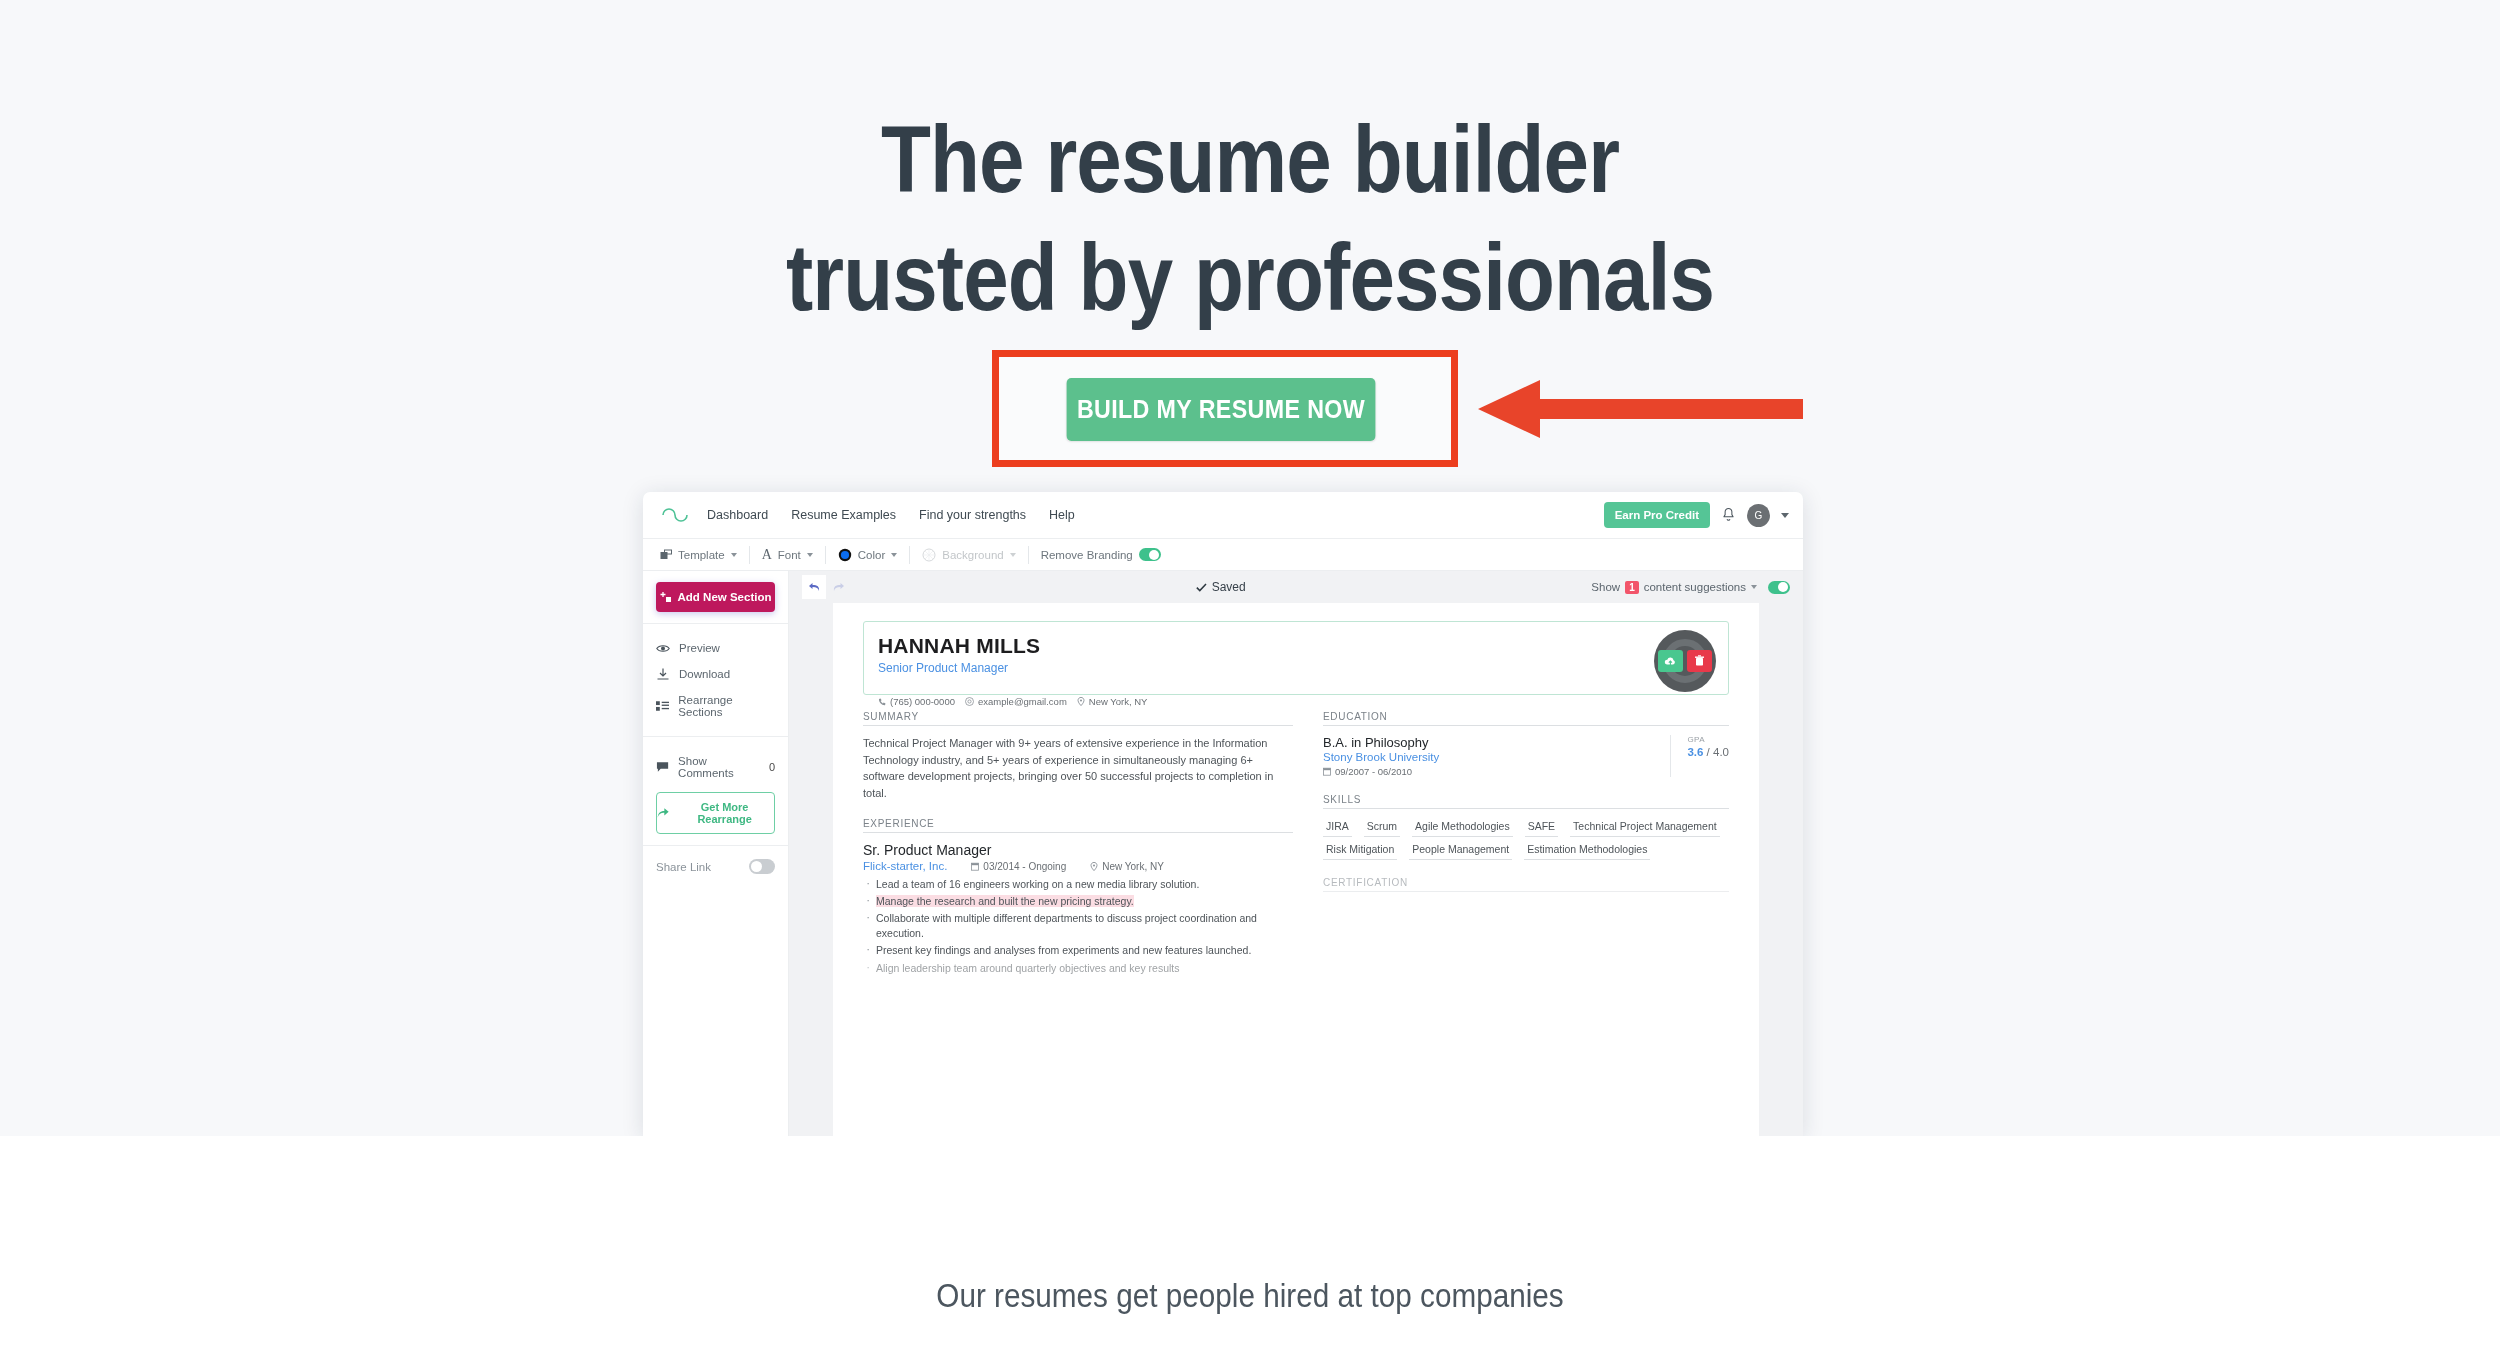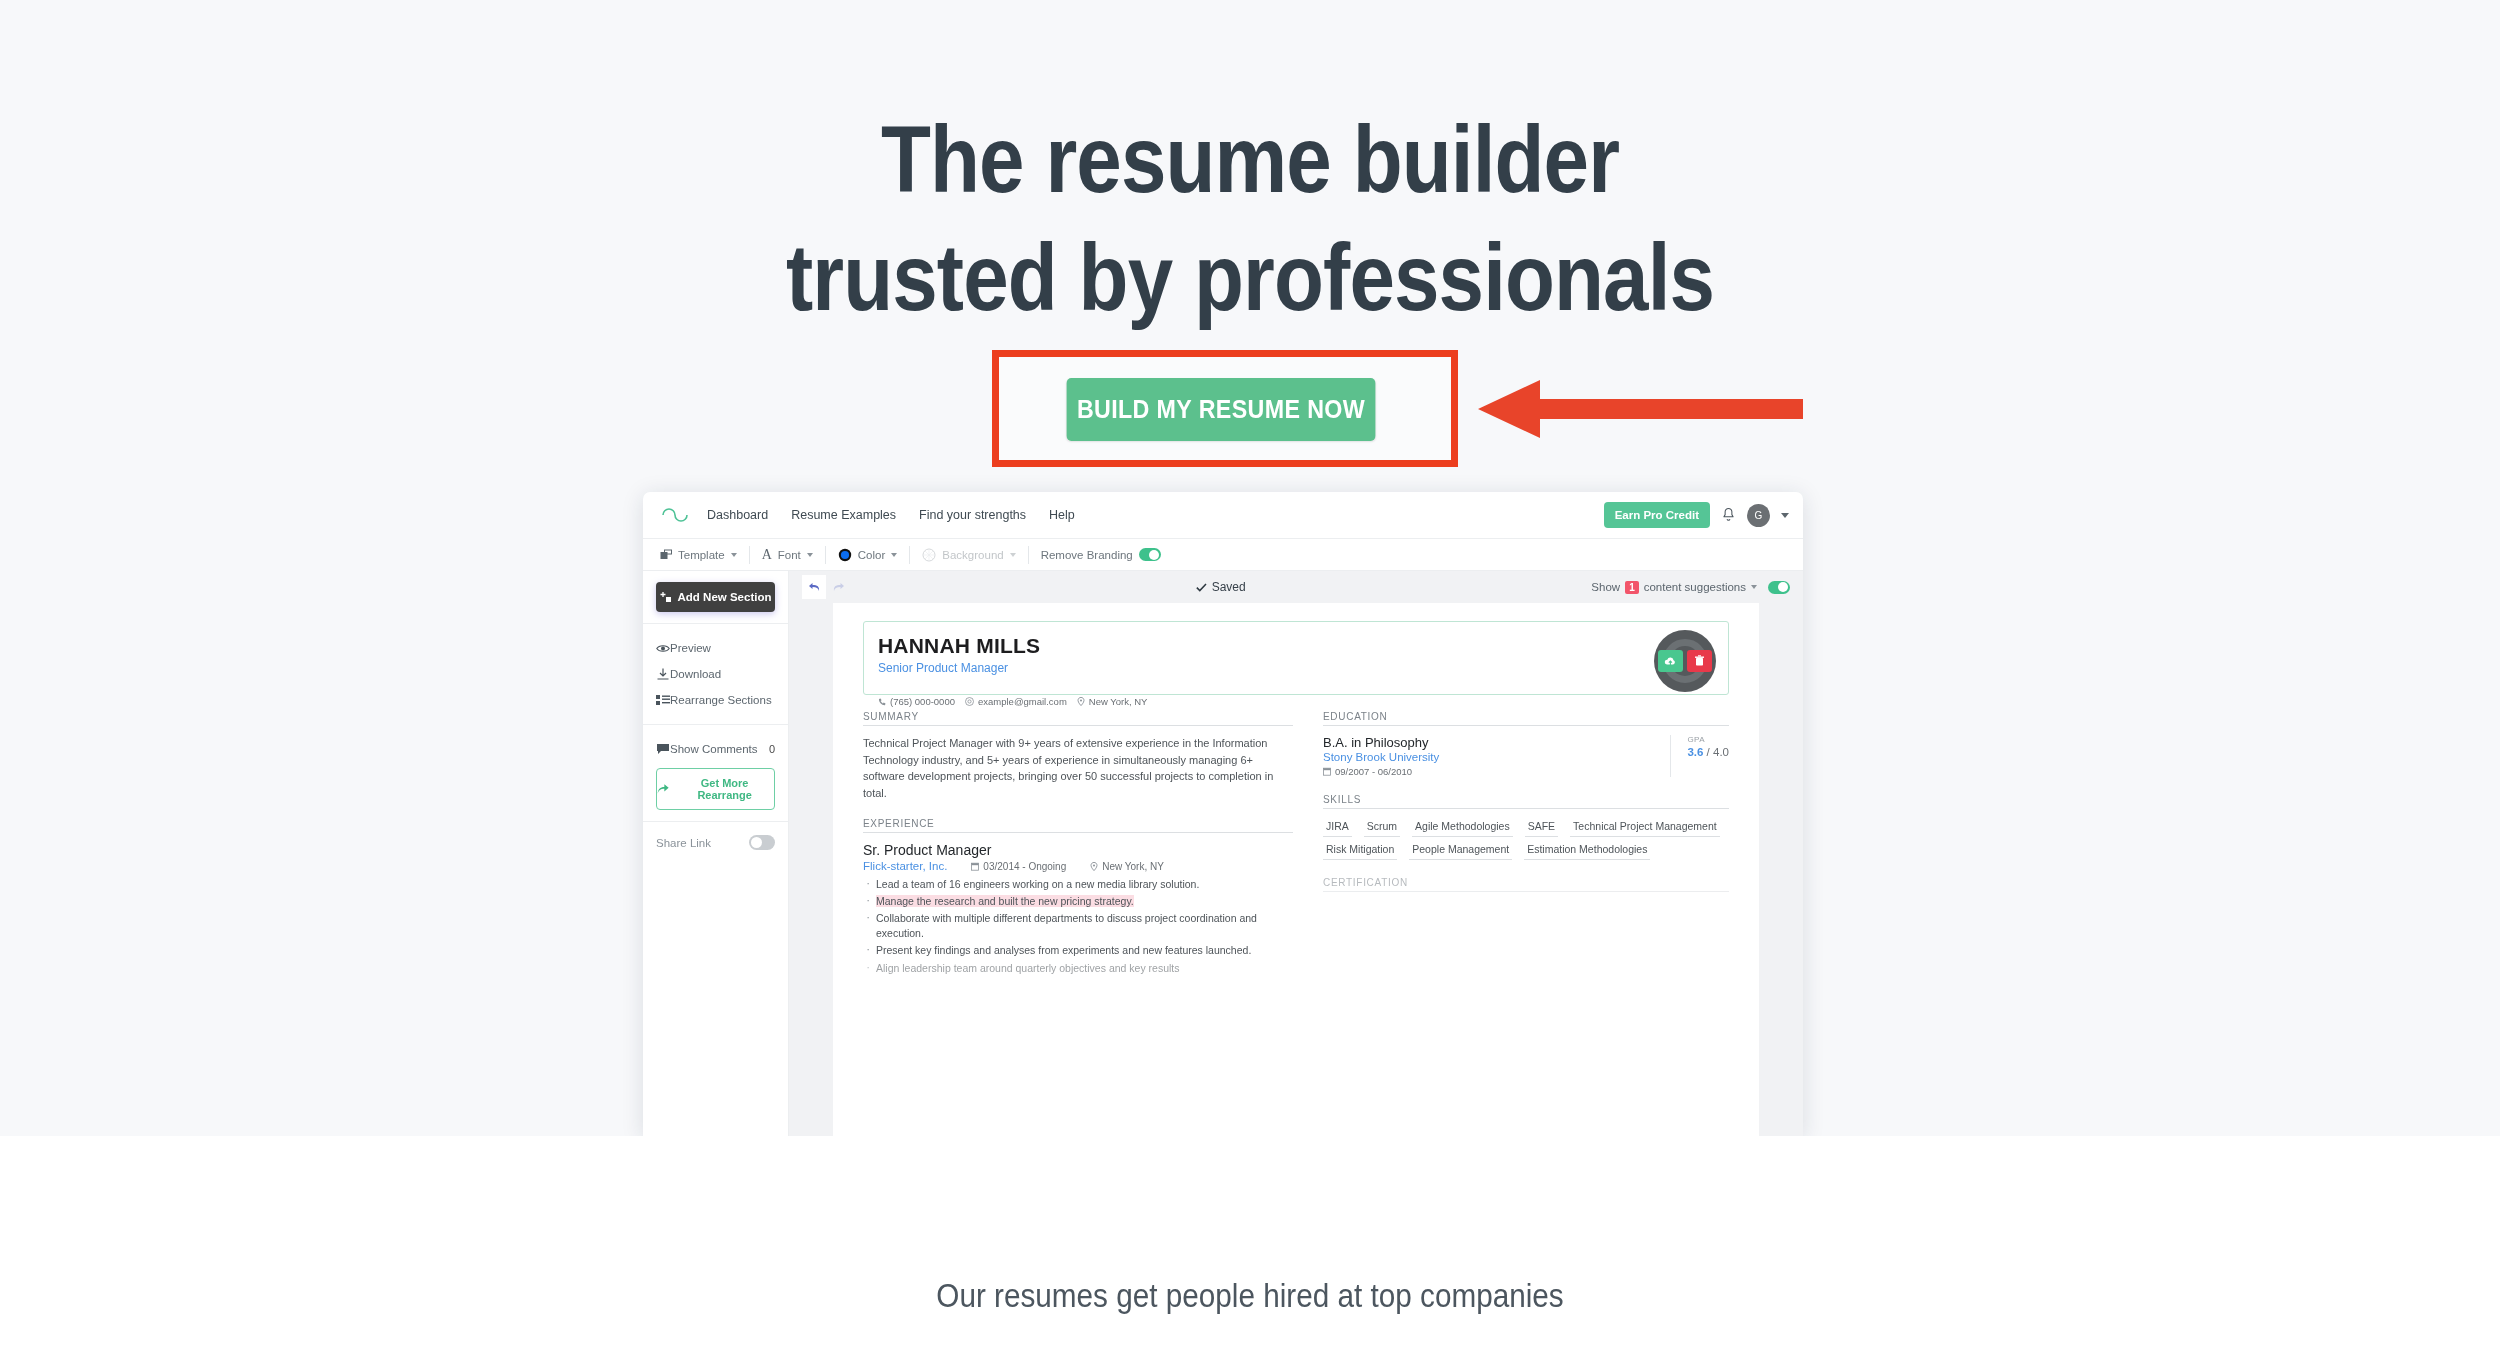--- a/index.html
+++ b/index.html
@@ -175,33 +175,33 @@
   
   .sidebar {
     width: 146px;
     border-right: 1px solid #eceef0;
     flex: none;
     background: #fff;
   }
   .sidebar-block { padding: 11px 13px; border-bottom: 1px solid #eceef0; }
   .add-section-btn {
     width: 100%;
-    background: #404040;
+    background: #be185d;
     color: #fff;
     font-size: 11.5px;
     font-weight: 700;
     border: none; border-radius: 4px;
     padding: 9px 0;
     cursor: pointer;
     font-family: "Liberation Sans", sans-serif;
     display: flex; align-items: center; justify-content: center; gap: 6px;
     box-shadow: 0 2px 7px rgba(128,117,214,0.40);
   }
   .side-item {
-    display: flex; align-items: center; 
+    display: flex; align-items: center; gap: 9px;
     font-size: 11.5px; color: #5c666e;
     padding: 7px 0;
     cursor: pointer;
   }
   .side-item .count {
     margin-left: auto; font-size: 11px; color: #4a4a4a;
   }
   .more-comments-btn {
     width: 100%;
     background: #fff;

